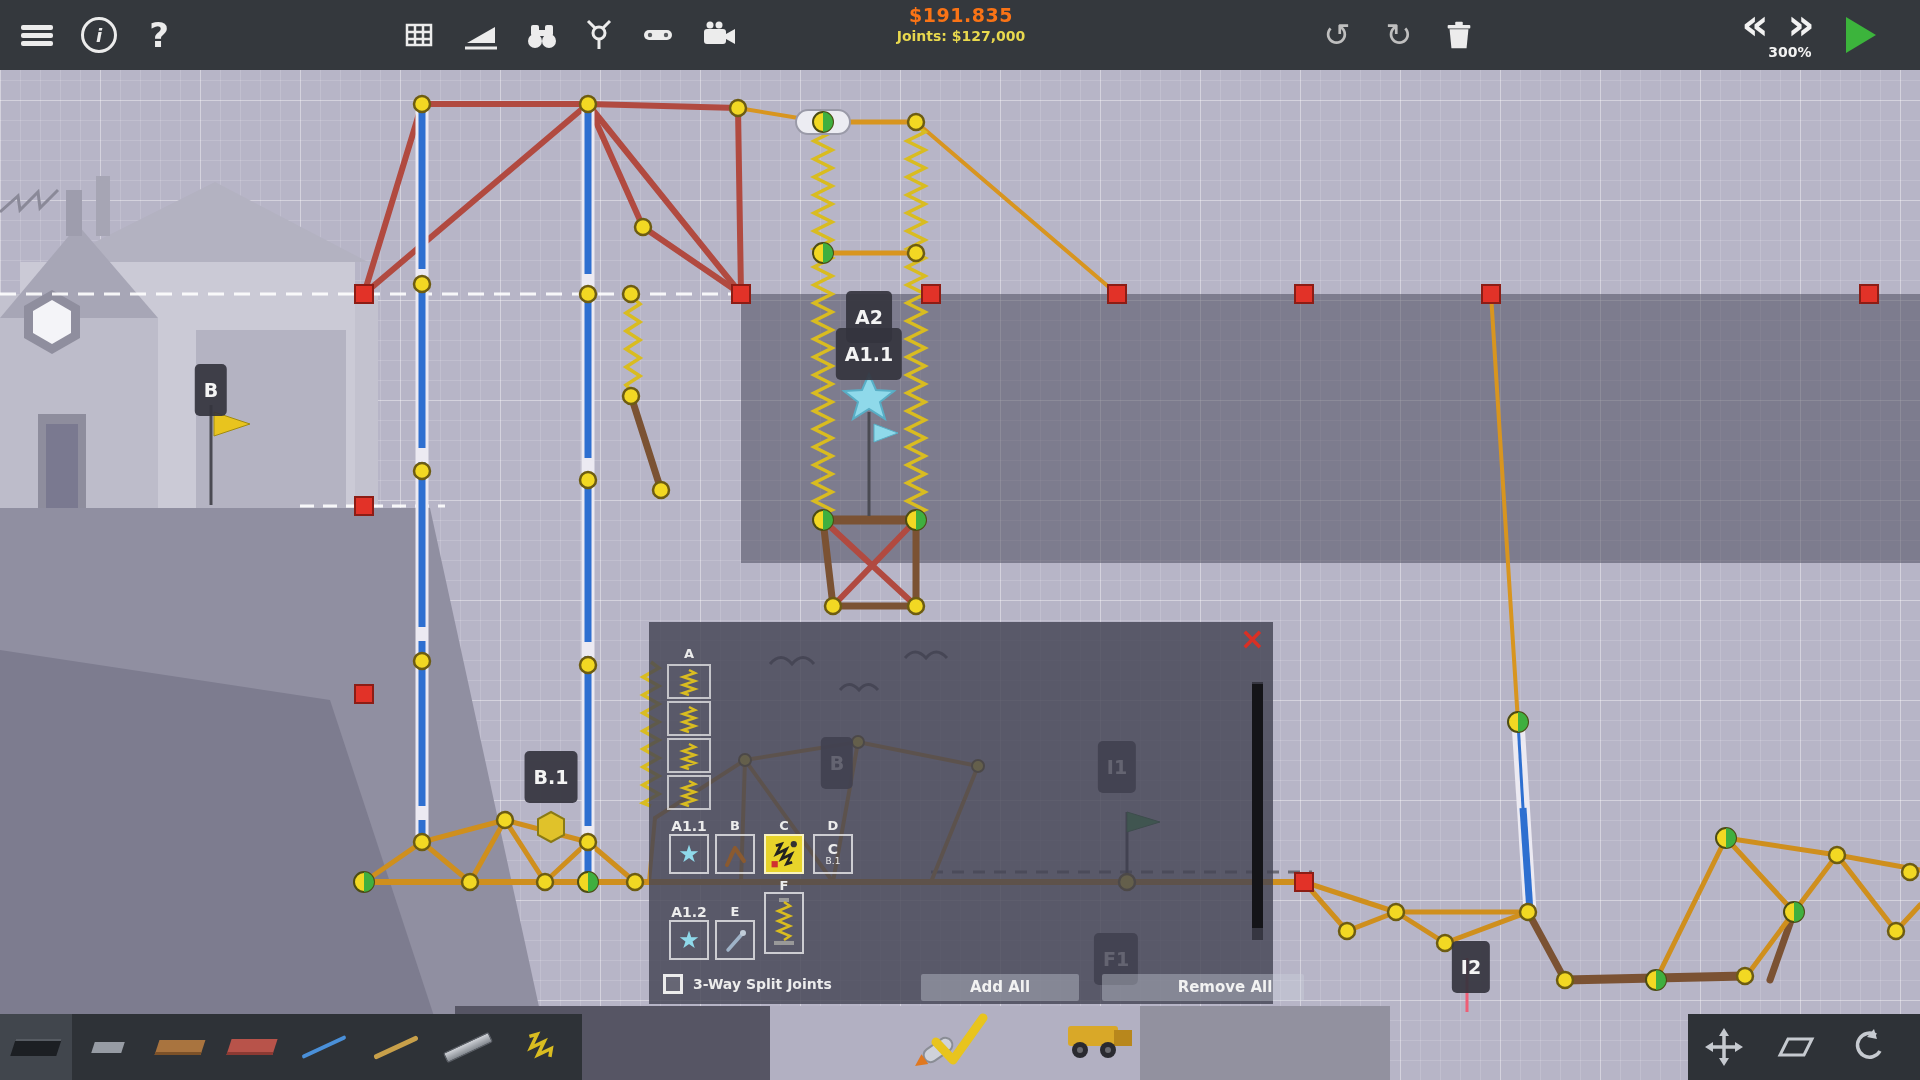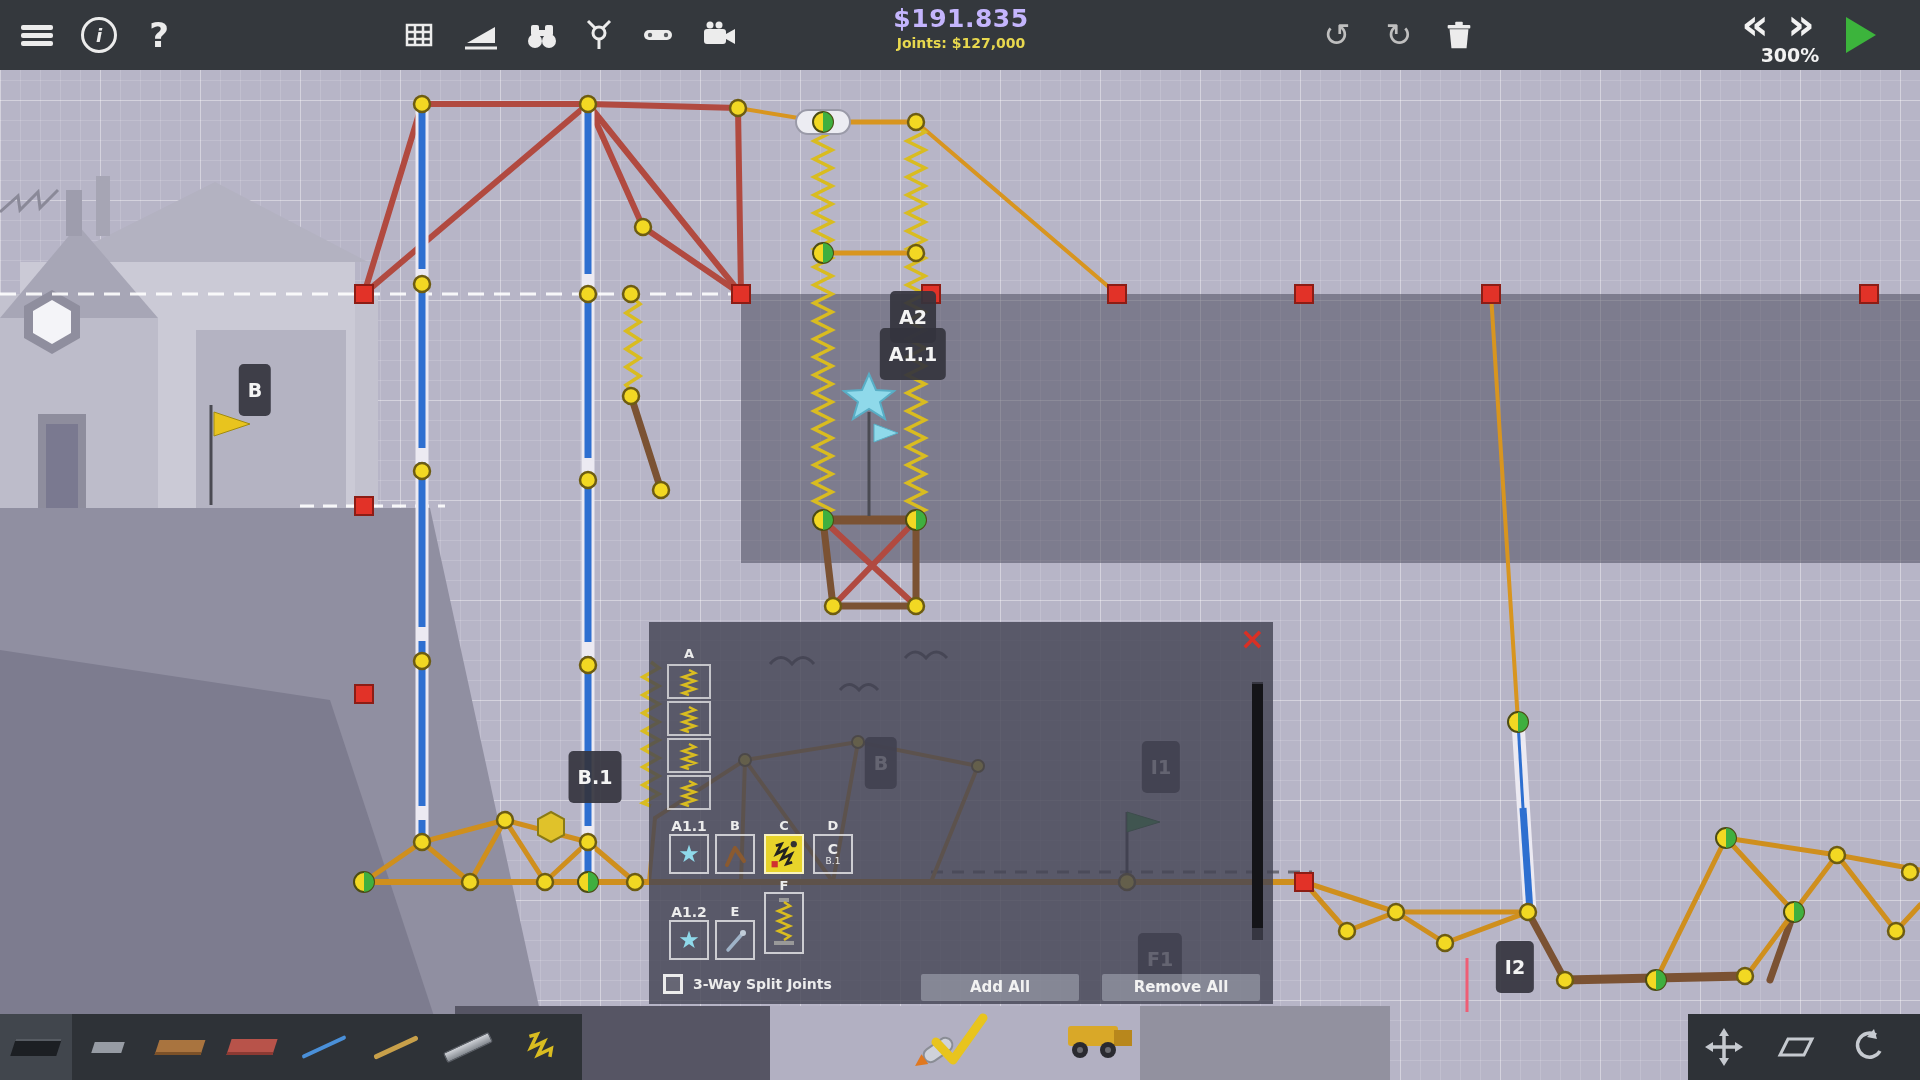--- a/index.html
+++ b/index.html
@@ -14,28 +14,28 @@
     background-size:100px 100px,100px 100px,20px 20px,20px 20px;
     user-select:none;}
   .abs{position:absolute;}
   
   .topbar{position:absolute;left:0;top:0;width:1920px;height:70px;background:#34383d;z-index:50;}
   .tb-icon{position:absolute;top:14px;width:42px;height:42px;display:flex;align-items:center;justify-content:center;color:#ececec;cursor:pointer;}
   .burger span{display:block;width:32px;height:5px;background:#ececec;border-radius:2px;margin:3px 0;}
   .info-circle{width:30px;height:30px;border:3px solid #ececec;border-radius:50%;display:flex;align-items:center;justify-content:center;font-weight:bold;font-size:18px;font-style:italic;}
   .help-q{font-size:34px;font-weight:bold;}
   .money-wrap{position:absolute;left:811px;top:4px;width:300px;text-align:center;z-index:51;}
-  .money{color:#c4b5fd;font-size:25px;font-weight:bold;letter-spacing:.5px;}
+  .money{color:#f97316;font-size:19px;font-weight:bold;letter-spacing:.5px;}
   .budget{color:#e8d84e;font-size:14px;font-weight:bold;margin-top:2px;}
   .undo-redo{font-size:32px;color:#bfbfbf;}
   .chev{font-size:42px;font-weight:bold;color:#f2f2f2;line-height:38px;}
-  .zoom-label{position:absolute;left:1742px;top:44px;width:96px;text-align:center;color:#f2f2f2;font-size:19px;font-weight:bold;}
+  .zoom-label{position:absolute;left:1742px;top:44px;width:96px;text-align:center;color:#f2f2f2;font-size:14px;font-weight:bold;}
   .play-tri{position:absolute;left:1846px;top:17px;width:0;height:0;border-left:30px solid #3cb43c;border-top:18px solid transparent;border-bottom:18px solid transparent;cursor:pointer;}
   
-  .lvl-label{position:absolute;transform:translate(-50%,-50%);background:rgba(52,52,62,.92);color:#f4f4f4;font-size:19px;font-weight:bold;padding:15px 9px;border-radius:5px;white-space:nowrap;z-index:5;margin-left:44px;}
+  .lvl-label{position:absolute;transform:translate(-50%,-50%);background:rgba(52,52,62,.92);color:#f4f4f4;font-size:19px;font-weight:bold;padding:15px 9px;border-radius:5px;white-space:nowrap;z-index:5;}
   
   .dialog{position:absolute;left:649px;top:622px;width:624px;height:382px;background:rgba(68,68,84,.82);z-index:20;}
   .dlg-close{position:absolute;right:8px;top:2px;color:#d93025;font-size:30px;font-weight:bold;line-height:30px;cursor:pointer;}
   .dlg-hdr{position:absolute;color:#ececec;font-size:13px;font-weight:bold;text-align:center;width:44px;}
   .dlg-cell{position:absolute;width:40px;height:40px;border:2px solid rgba(255,255,255,.7);display:flex;align-items:center;justify-content:center;cursor:pointer;box-sizing:border-box;}
   .dlg-star{color:#8fd9ea;font-size:24px;}
   .a-col{position:absolute;left:18px;top:42px;width:44px;}
   .a-cell{width:44px;height:35px;border:2px solid rgba(255,255,255,.65);box-sizing:border-box;margin-bottom:2px;display:flex;align-items:center;justify-content:center;cursor:pointer;}
   .row-label{position:absolute;color:#ececec;font-size:14px;font-weight:bold;width:60px;text-align:center;}
   .scrollbar{position:absolute;right:10px;top:60px;width:11px;height:258px;background:rgba(25,25,32,.55);}
@@ -385,21 +385,21 @@
     <div class="dlg-cell" style="left:66px;top:298px;">
       <svg width="30" height="30" viewBox="0 0 30 30">
           <line x1="8" y1="25" x2="23" y2="8" stroke="#9fb3c8" stroke-width="3.5" stroke-linecap="round"></line>
           <circle cx="23" cy="8" r="3" fill="#c0ccd8"></circle>
         </svg>
     </div>
 
     <div class="cbx"></div>
     <div class="cbx-label">3-Way Split Joints</div>
     <div class="dlg-bottom-btn" style="left:272px;">Add All</div>
-    <div class="dlg-bottom-btn" style="left:453px;">Remove All</div>
+    <div class="dlg-bottom-btn" style="left:453px;padding-left:44px;">Remove All</div>
   </div>
 
   <div class="topbar">
     <div class="tb-icon burger" style="left:16px;">
         <div>
           <span></span>
           <span></span>
           <span></span>
         </div>
       </div>

